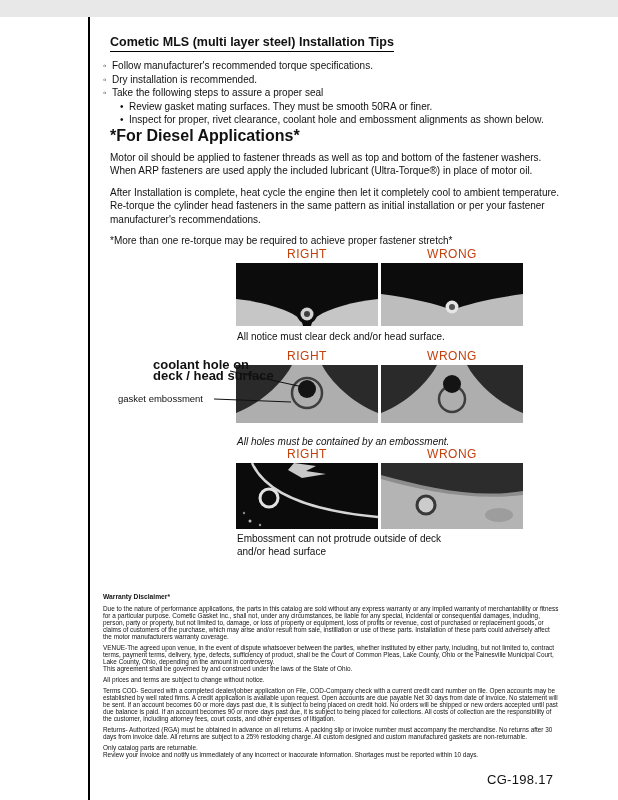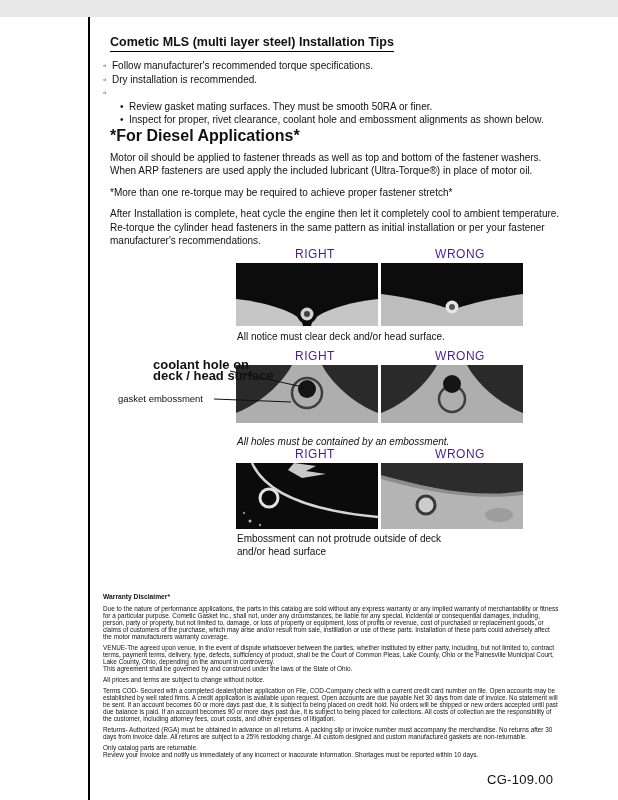--- a/index.html
+++ b/index.html
@@ -20,22 +20,22 @@
   .tip { display:flex; line-height:13.5px; }
   .tip .marker { flex:0 0 9px; }
   .tip.sub { margin-left:17px; }
 
   .diesel { position:absolute; left:110px; top:112px; width:452px; font-size:10px; line-height:13.5px; }
   .diesel-heading { font-weight:bold; font-size:16px; margin:0 0 8px 0; }
   .diesel p { margin:0 0 8px 0; }
 
   .fig { position:absolute; left:0; width:618px; }
   .fig-labels {
-    position:absolute; left:244px; top:0; width:287px;
-    display:flex; gap:3px; font-size:12px; color:#4c1d95; letter-spacing:0.5px;
+    position:absolute; left:236px; top:0; width:287px;
+    display:flex; gap:3px; font-size:12px; color:#c2410c; letter-spacing:0.5px;
   }
   .fig-labels span { width:142px; text-align:center; }
   .fig-panels { position:absolute; left:236px; top:16px; display:flex; gap:3px; }
   .fig-panels svg { display:block; }
   .fig-caption { position:absolute; left:237px; font-size:10px; line-height:12.5px; }
 
   #fig1 { top:230px; height:100px; }
   #fig1 .fig-caption { top:84px; }
   #fig2 { top:332px; height:112px; }
   #fig2 .fig-caption { top:87px;font-style:italic; }
@@ -66,36 +66,37 @@
     <div class="tip">
       <span class="marker">◦</span>
       <span>Follow manufacturer's recommended torque specifications.</span>
     </div>
     <div class="tip">
       <span class="marker">◦</span>
       <span>Dry installation is recommended.</span>
     </div>
     <div class="tip">
       <span class="marker">◦</span>
+      <span>Take the following steps to assure a proper seal</span>
     </div>
     <div class="tip sub">
       <span class="marker">•</span>
       <span>Review gasket mating surfaces.  They must be smooth 50RA or finer.</span>
     </div>
     <div class="tip sub">
       <span class="marker">•</span>
       <span>Inspect for proper, rivet clearance, coolant hole and embossment alignments as shown below.</span>
     </div>
   </div>
 
   <div class="diesel">
     <div class="diesel-heading">*For Diesel Applications*</div>
     <p>Motor oil should be applied to fastener threads as well as top and bottom of the fastener washers. When ARP fasteners are used apply the included lubricant (Ultra-Torque®) in place of motor oil.</p>
+    <p>After Installation is complete, heat cycle the engine then let it completely cool to ambient temperature. Re-torque the cylinder head fasteners in the same pattern as initial installation or per your fastener manufacturer's recommendations.</p>
     <p>*More than one re-torque may be required to achieve proper fastener stretch*</p>
-    <p>After Installation is complete, heat cycle the engine then let it completely cool to ambient temperature. Re-torque the cylinder head fasteners in the same pattern as initial installation or per your fastener manufacturer's recommendations.</p>
   </div>
 
   <div class="fig" id="fig1">
     <div class="fig-labels">
       <span>RIGHT</span>
       <span>WRONG</span>
     </div>
     <div class="fig-panels">
       <svg width="142" height="63" viewBox="0 0 142 63">
         <rect width="142" height="63" fill="#0c0c0c"></rect>
@@ -178,14 +179,14 @@
     <p>Due to the nature of performance applications, the parts in this catalog are sold without any express warranty or any implied warranty of merchantability or fitness for a particular purpose.  Cometic Gasket Inc., shall not, under any circumstances, be liable for any special, incidental or consequential damages, including, person, party or property, but not limited to, damage, or loss of property or equipment, loss of profits or revenue, cost of purchased or replacement goods, or claims of customers of the purchase, which may arise and/or result from sale, instillation or use of these parts.  Installation of these parts could adversely affect the motor manufacturers warranty coverage.</p>
     <p class="pre-line">VENUE-The agreed upon venue, in the event of dispute whatsoever between the parties, whether instituted by either party, including, but not limited to, contract terms, payment terms, delivery, type, defects, sufficiency of product, shall be the Court of Common Pleas, Lake County, Ohio or the Painesville Municipal Court, Lake County, Ohio, depending on the amount in controversy.
 This agreement shall be governed by and construed under the laws of the State of Ohio.</p>
     <p>All prices and terms are subject to change without notice.</p>
     <p>Terms COD- Secured with a completed dealer/jobber application on File, COD-Company check with a current credit card number on file.  Open accounts may be established by well rated firms.  A credit application is available upon request.  Open accounts are due payable Net 30 days from date of invoice.  No statement will be sent.  If an account becomes 60 or more days past due, it is subject to being placed on credit hold.  No orders will be shipped or new orders accepted until past due balance is paid.  If an account becomes 90 or more days past due, it is subject to being placed for collections.  All costs of collection are the responsibility of the customer, including attorney fees, court costs, and other expenses of litigation.</p>
     <p>Returns- Authorized (RGA) must be obtained in advance on all returns.  A packing slip or invoice number must accompany the merchandise.  No returns after 30 days from invoice date.  All returns are subject to a 25% restocking charge.  All custom designed and custom manufactured gaskets are non-returnable.</p>
     <p class="pre-line">Only catalog parts are returnable.
 Review your invoice and notify us immediately of any incorrect or inaccurate information.  Shortages must be reported within 10 days.</p>
   </div>
 
-  <div class="page-number">CG-109.00</div>
+  <div class="page-number">CG-198.17</div>
 </div>
 
 </body></html>

